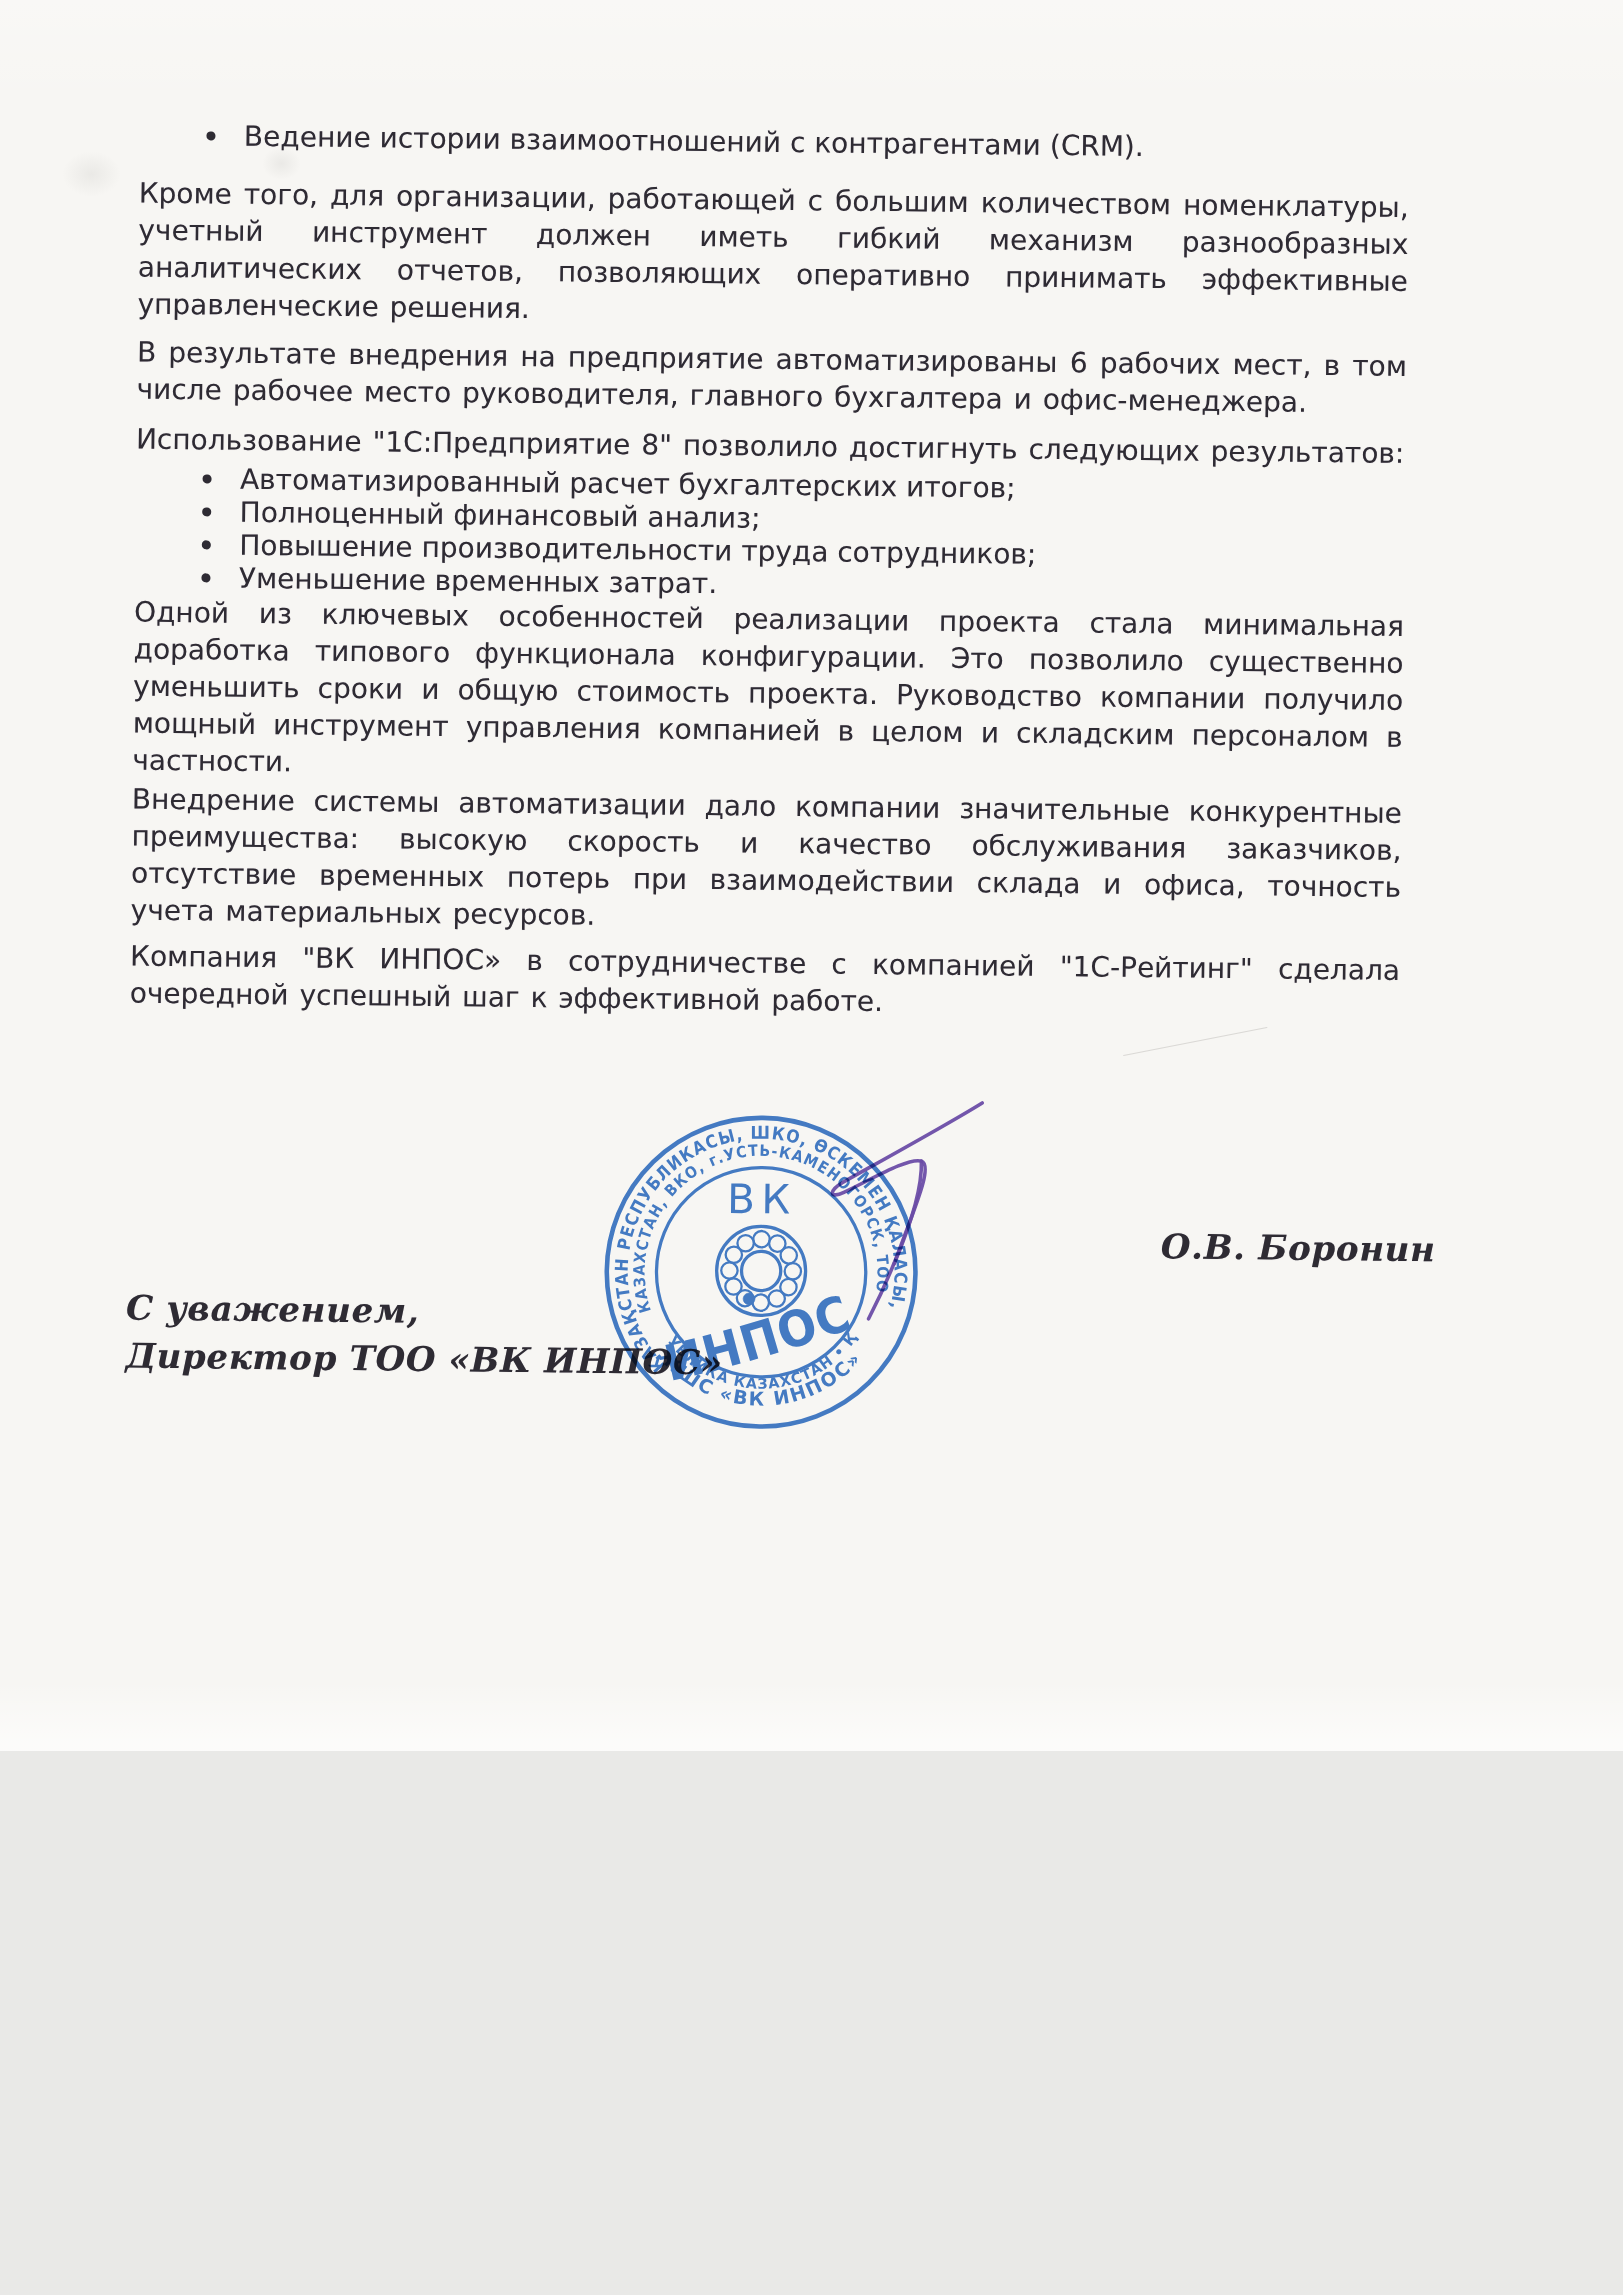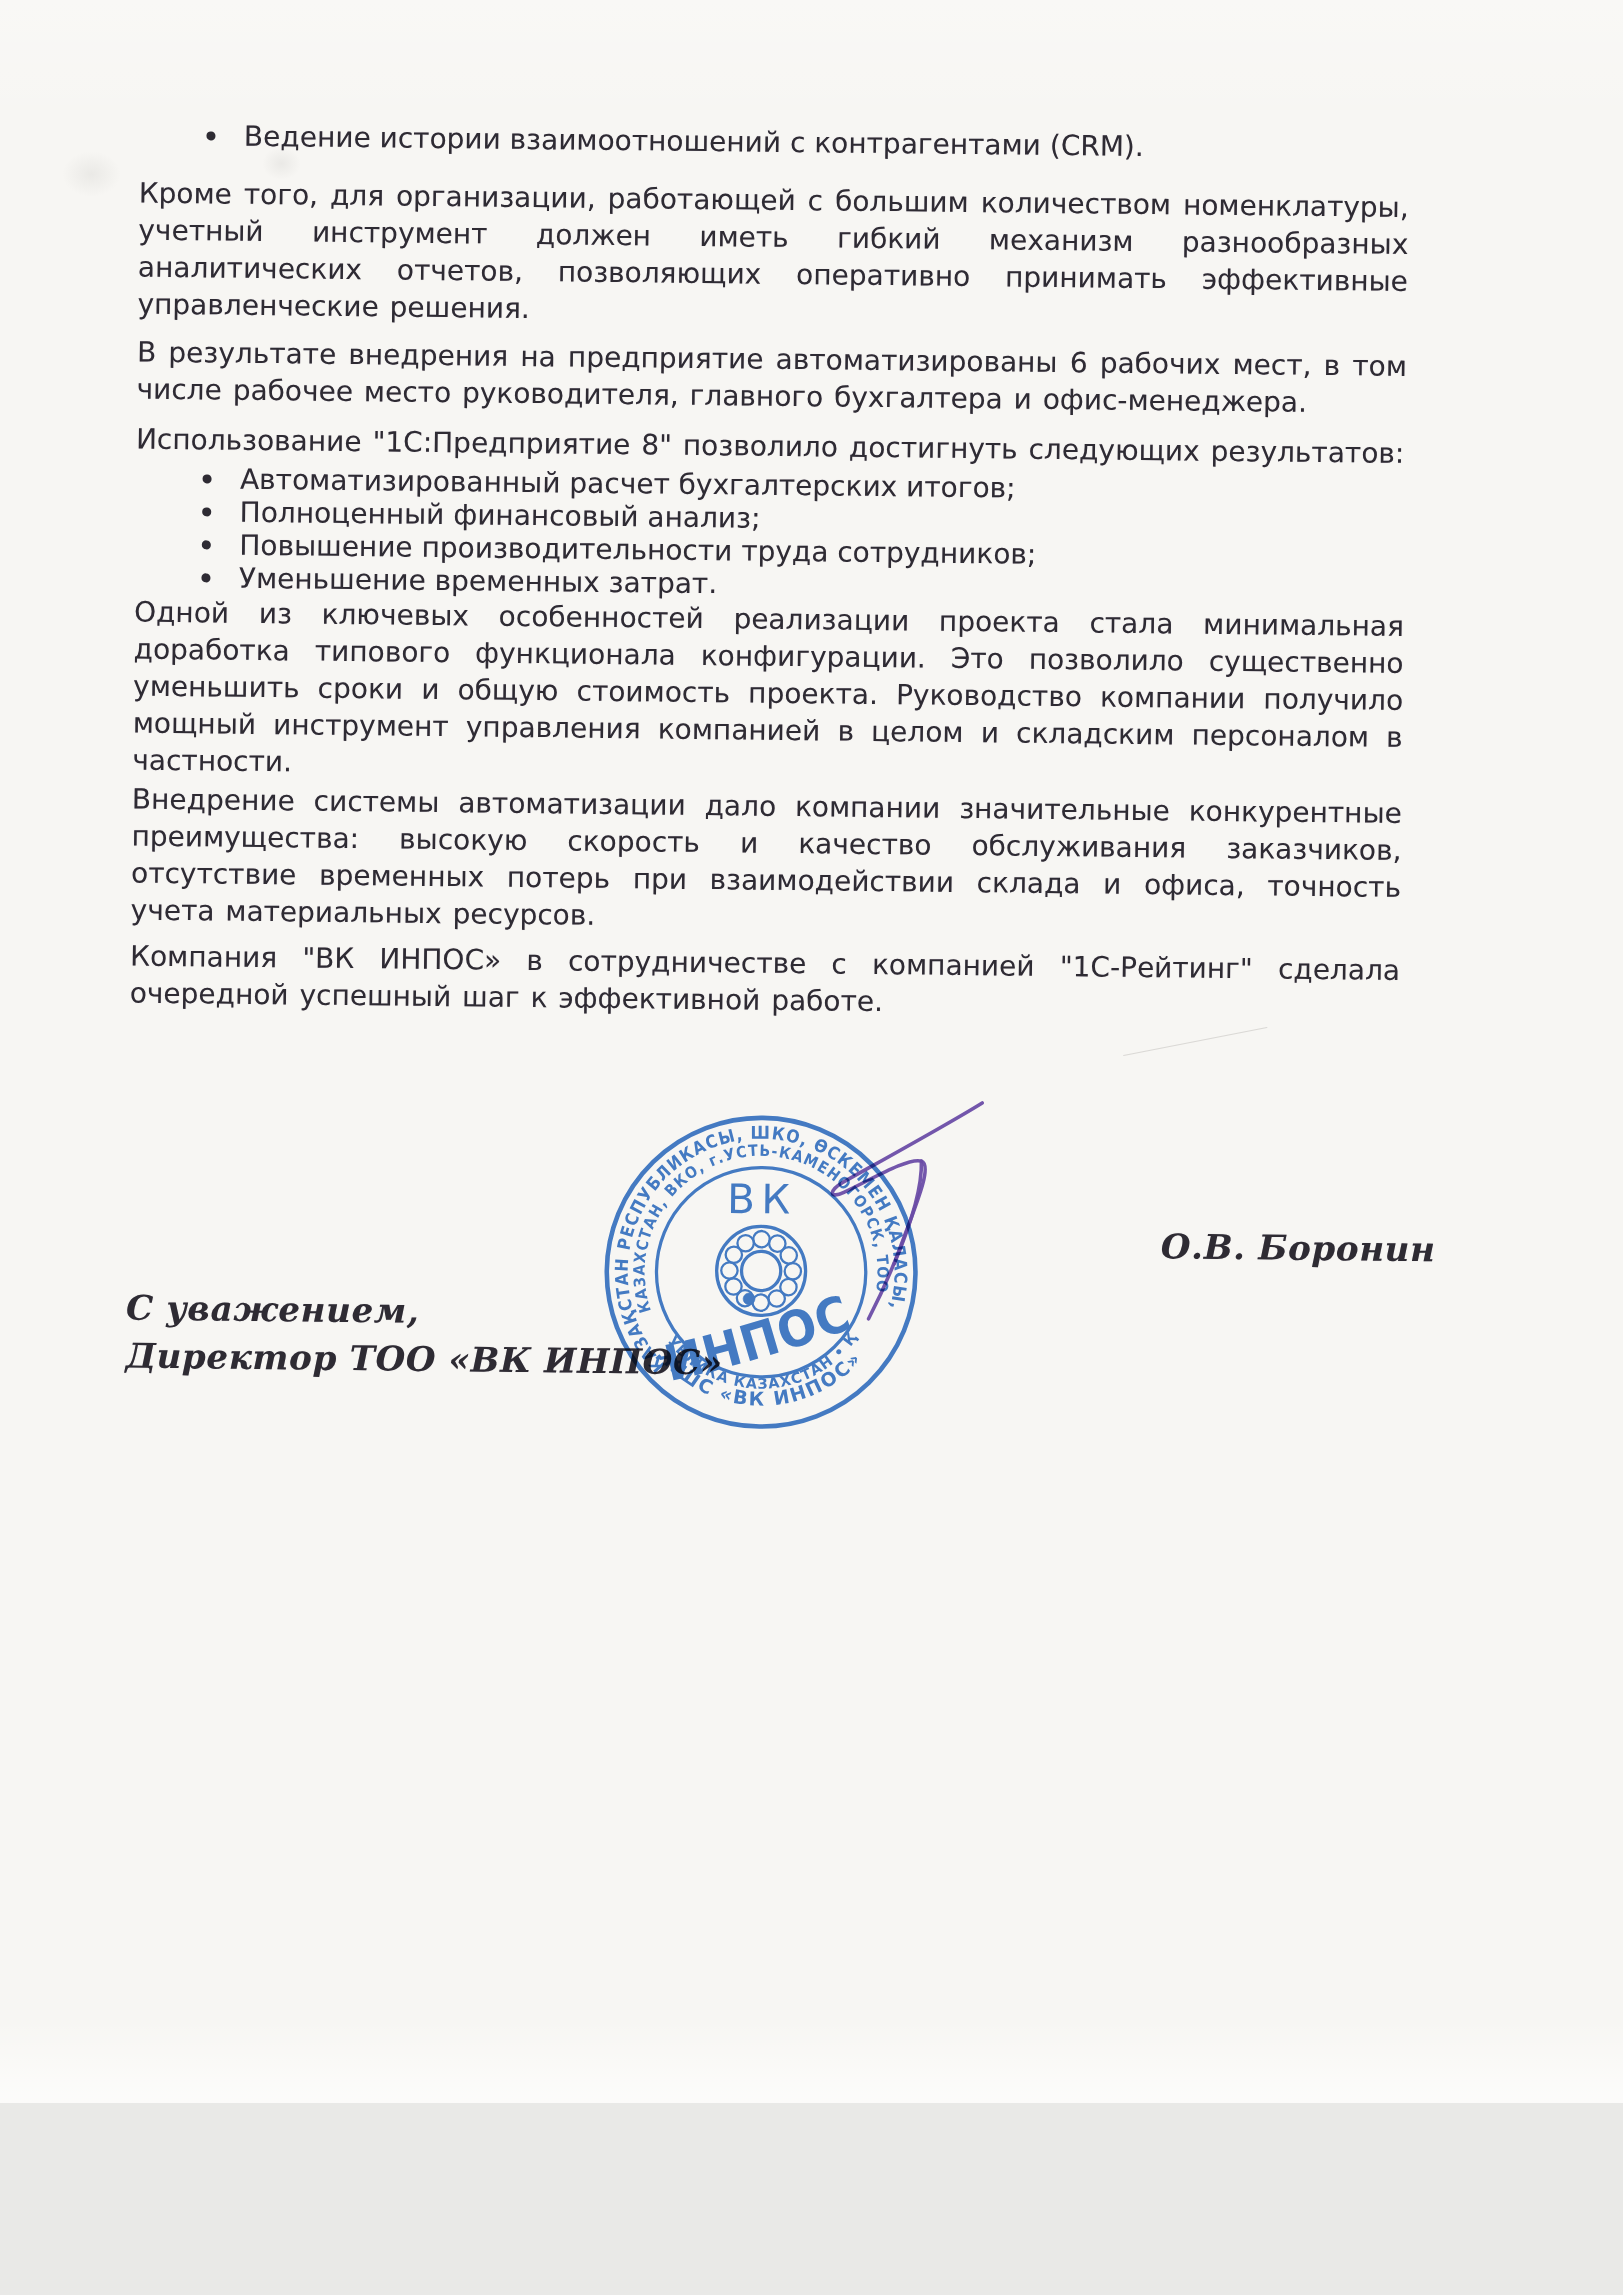--- a/index.html
+++ b/index.html
@@ -9,21 +9,21 @@
     --sig-ink:#6b4da6;
   }
   html,body{margin:0;padding:0;}
   body{
     width:1623px;height:2295px;
     background:#e9e9e7;
     font-family:"DejaVu Sans","Liberation Sans",sans-serif;
     overflow:hidden;
   }
   .page{
-    position:relative;width:1623px;height:2103px;
+    position:relative;width:1623px;height:1751px;
     background:
       linear-gradient(180deg, rgba(255,255,255,.25) 0%, rgba(0,0,0,0) 6%, rgba(0,0,0,0) 96%, rgba(255,255,255,.6) 99.6%),
       var(--paper);
     overflow:hidden;
   }
   .rotated{
     position:absolute;left:0;top:0;width:1623px;height:2295px;
     transform:rotate(0.65deg);
     transform-origin:0 0;
   }

